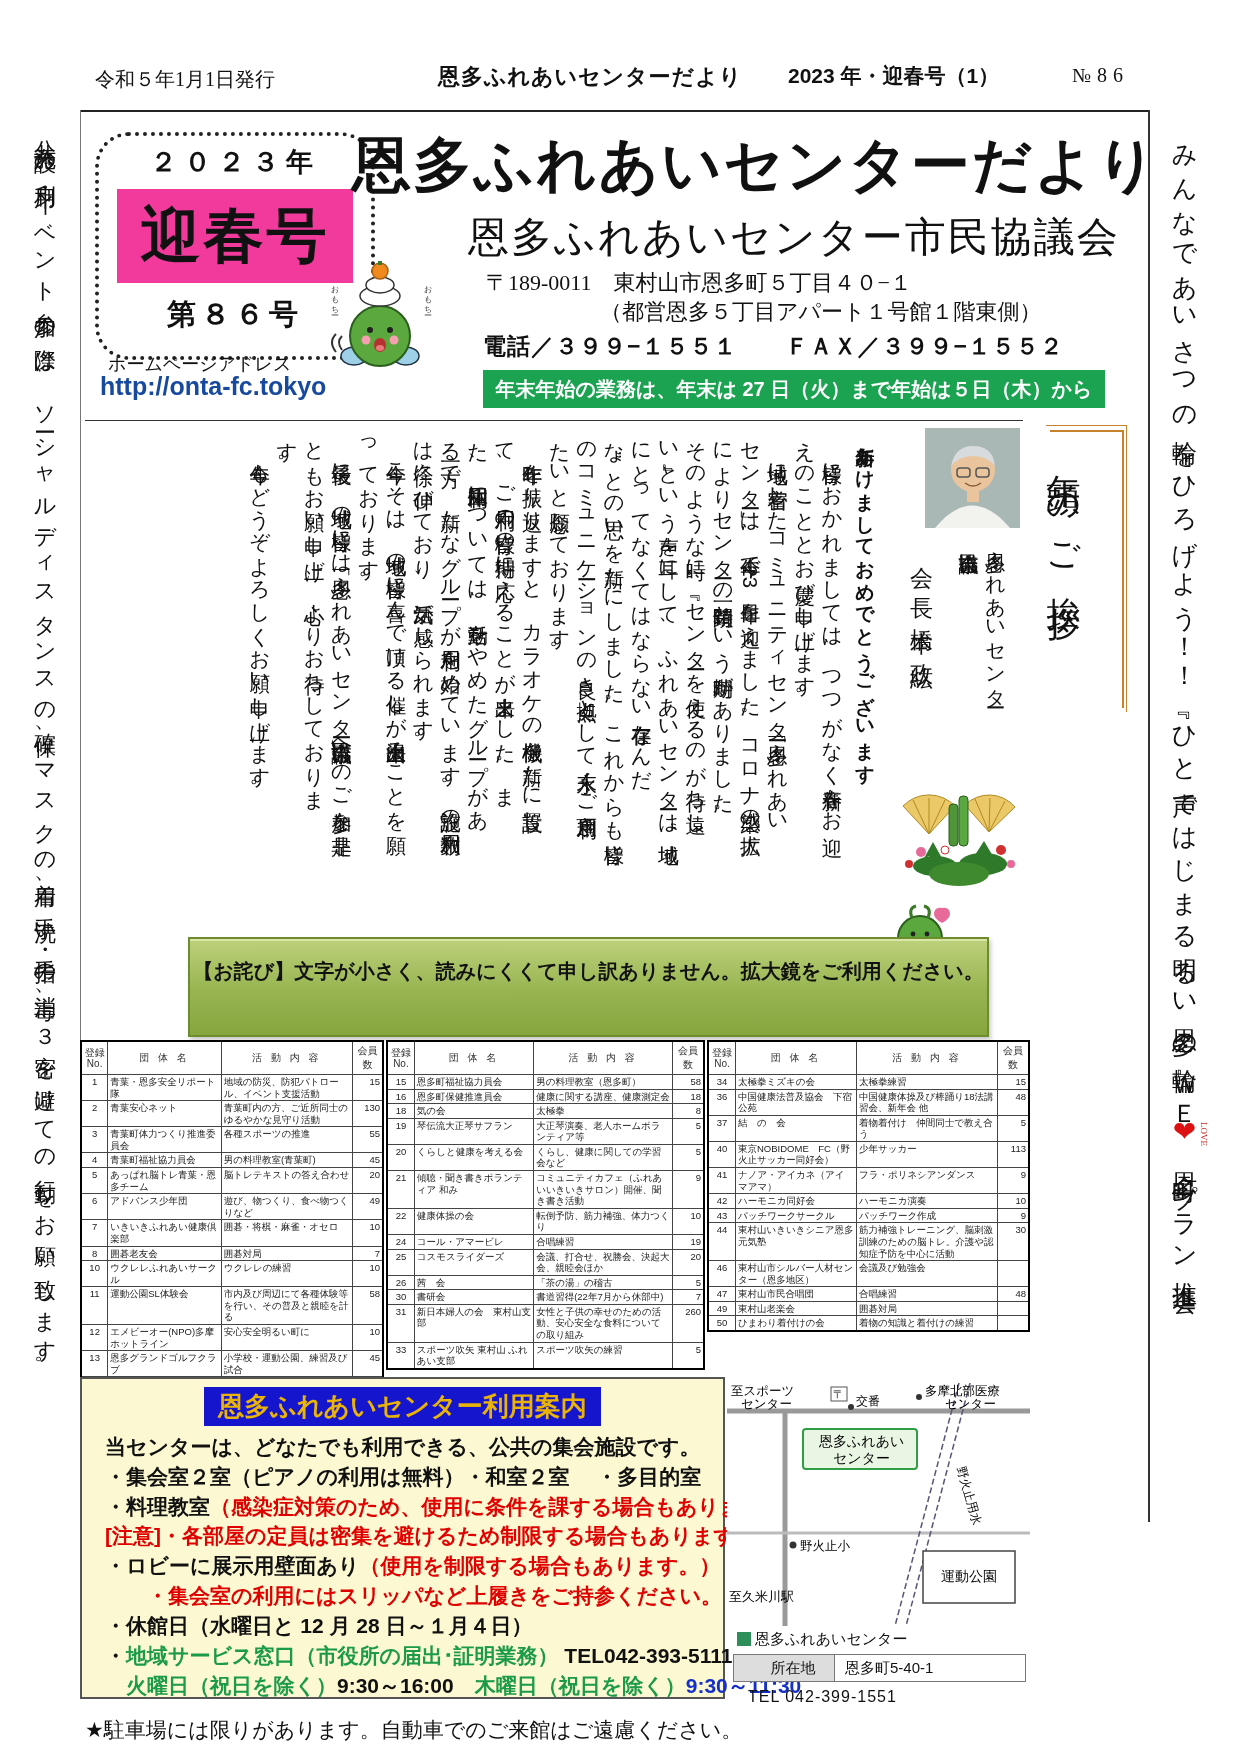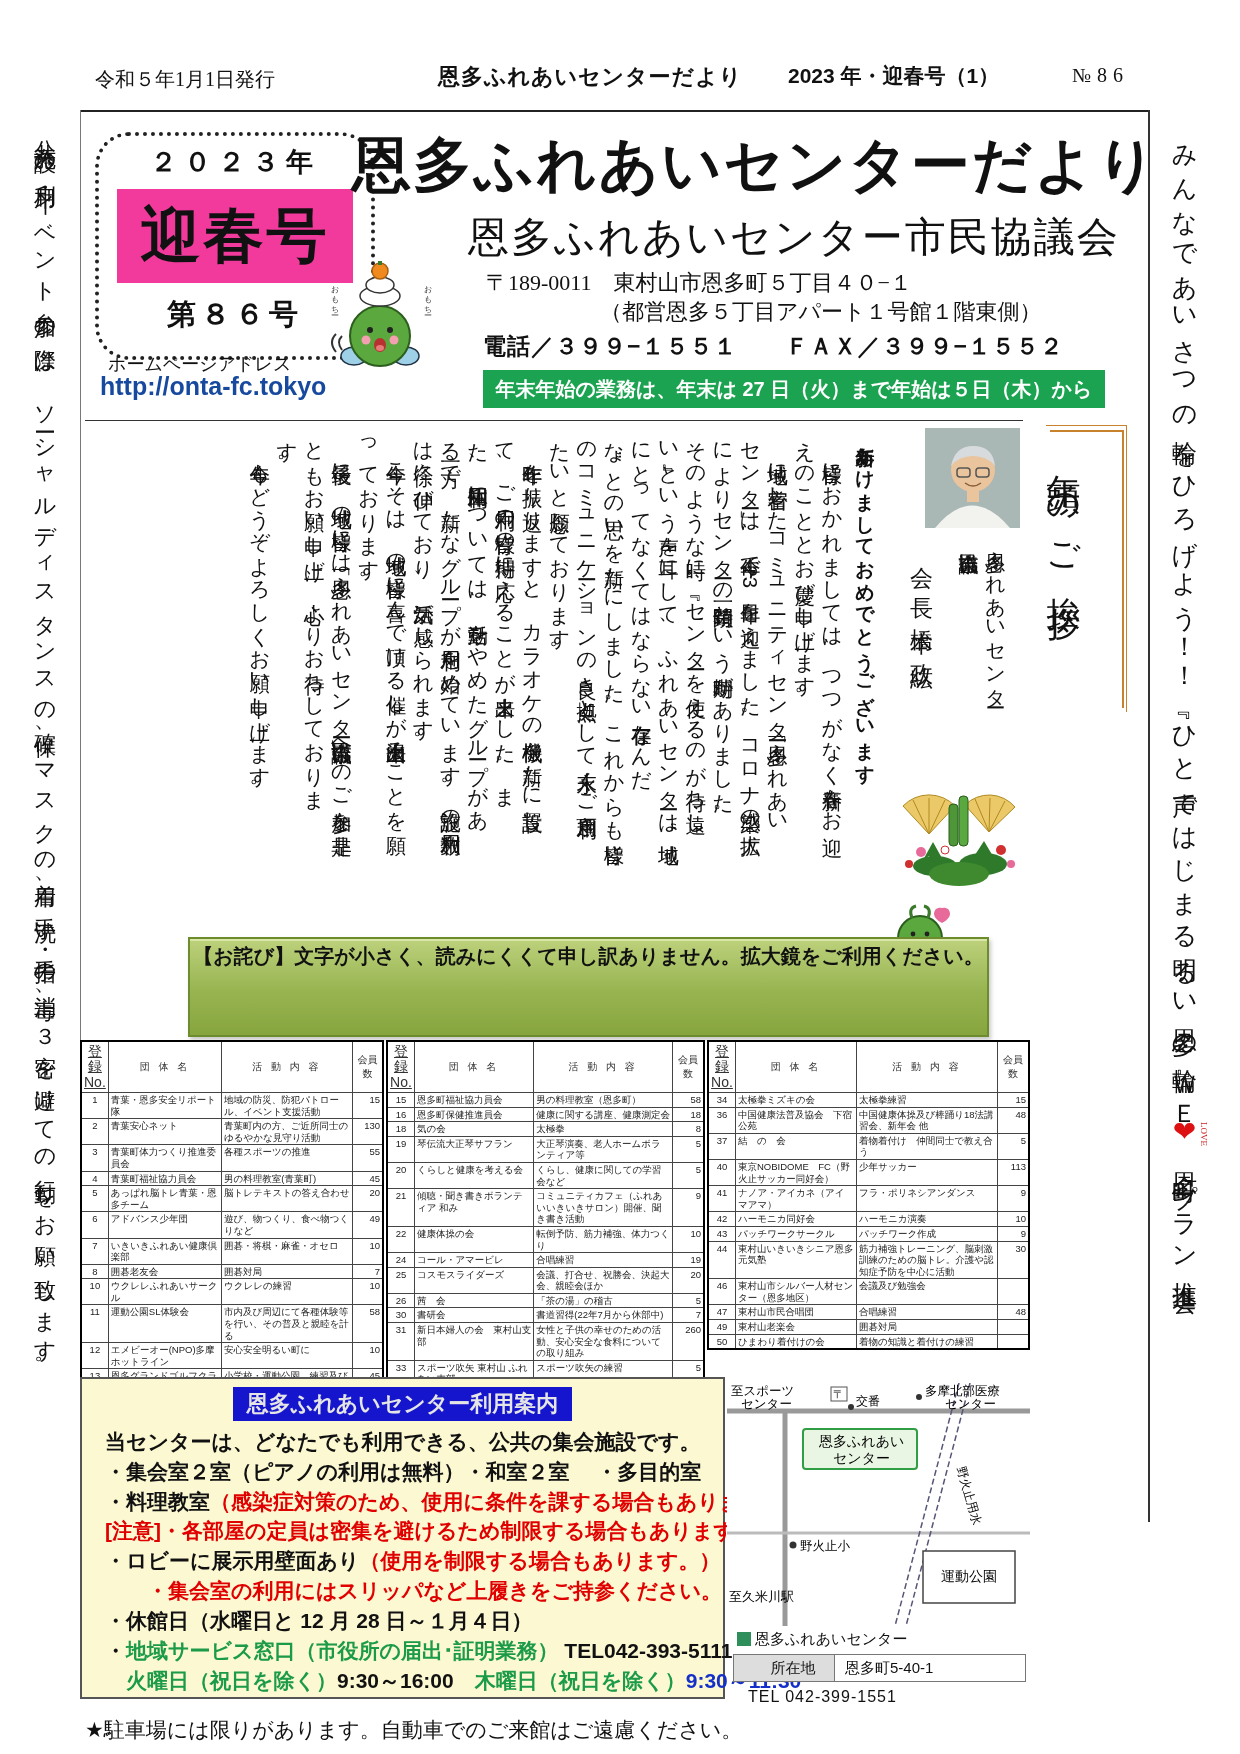--- a/index.html
+++ b/index.html
@@ -47,40 +47,40 @@
   .g-chair{left:906px;top:548px;height:262px;font-size:23px;letter-spacing:4px;}
   .g-head{left:852px;top:432px;height:345px;font-size:19px;font-weight:bold;letter-spacing:1px;}
   .g-body{left:90px;top:428px;width:756px;height:404px;font-size:20.5px;line-height:1.33;}
   .g-body p{margin:0;text-indent:1em;}
   
   .reg-banner{left:188px;top:937px;width:797px;height:96px;text-align:center;
      background:linear-gradient(180deg,#bdd17c 0%,#97b450 55%,#87a53f 100%);
      border:2px solid #6d8c2e;box-shadow:inset 0 2px 0 #d8e6a8, 2px 3px 4px #99999988;}
   .reg-banner .t1{margin-top:12px;font-size:24px;font-weight:bold;color:#fff;text-shadow:1px 1px 1px #55701f;}
   .reg-banner .t1 .asof{font-size:18px;}
-  .reg-banner .t2{margin-top:4px;font-size:20px;font-weight:bold;color:#111;}
+  .reg-banner .t2{margin-top:19px;font-size:20px;font-weight:bold;color:#111;}
   
   .reg-table{position:absolute;border-collapse:collapse;background:#fff;}
   .reg-table,.reg-table td,.reg-table th{border:1px solid #444;}
   .reg-table{border:2px solid #000;}
   .reg-table th{font-weight:normal;font-size:10px;padding:2px 1px;letter-spacing:3px;color:#333;}
-  .reg-table th.h-no{font-size:14px;letter-spacing:0;line-height:1.1;text-decoration:underline;}
+  .reg-table th.h-no{font-size:10px;letter-spacing:0;line-height:1.1;}
   .reg-table th.h-mem{letter-spacing:0;}
   .reg-table td{font-size:9.5px;line-height:1.22;padding:1px 2px;color:#222;vertical-align:top;}
   .reg-table td.c-no{text-align:center;width:22px;}
   .reg-table td.c-name{width:116px;}
   .reg-table td.c-act{width:136px;}
   .reg-table td.c-mem{width:26px;text-align:right;}
   #t1{left:80px;top:1040px;width:304px;}
   #t2{left:386px;top:1040px;width:319px;}
   #t3{left:707px;top:1040px;width:323px;}
   
   .usage{left:80px;top:1377px;width:641px;height:318px;background:#fbf8d2;border:2px solid #555;}
-  .usage-title{margin:8px auto 6px;width:fit-content;background:#1515cd;color:#e5e5e5;
-     font-size:22px;font-weight:bold;padding:2px 14px;}
+  .usage-title{margin:8px auto 6px;width:fit-content;background:#1515cd;color:#eab308;
+     font-size:26px;font-weight:bold;padding:2px 14px;}
   .usage-line{padding-left:23px;font-size:21px;font-weight:bold;line-height:1.42;white-space:nowrap;}
   .c-k{color:#111;} .c-r{color:#e00000;} .c-g{color:#1b9a47;} .c-b{color:#1530c8;}
   
   .legend{left:737px;top:1630px;font-size:15px;}
   .legend .sq{display:inline-block;width:14px;height:14px;background:#2f8f5b;margin-right:4px;vertical-align:-2px;}
   .loc-table{left:733px;top:1654px;border-collapse:collapse;font-size:15px;}
   .loc-table td{border:1px solid #777;height:26px;padding:0 10px;}
   .loc-table td.l{background:#ddd;width:62px;text-align:center;padding-left:28px;}
   .loc-table td.v{width:170px;}
   .tel{left:748px;top:1688px;font-size:16px;letter-spacing:1px;}

